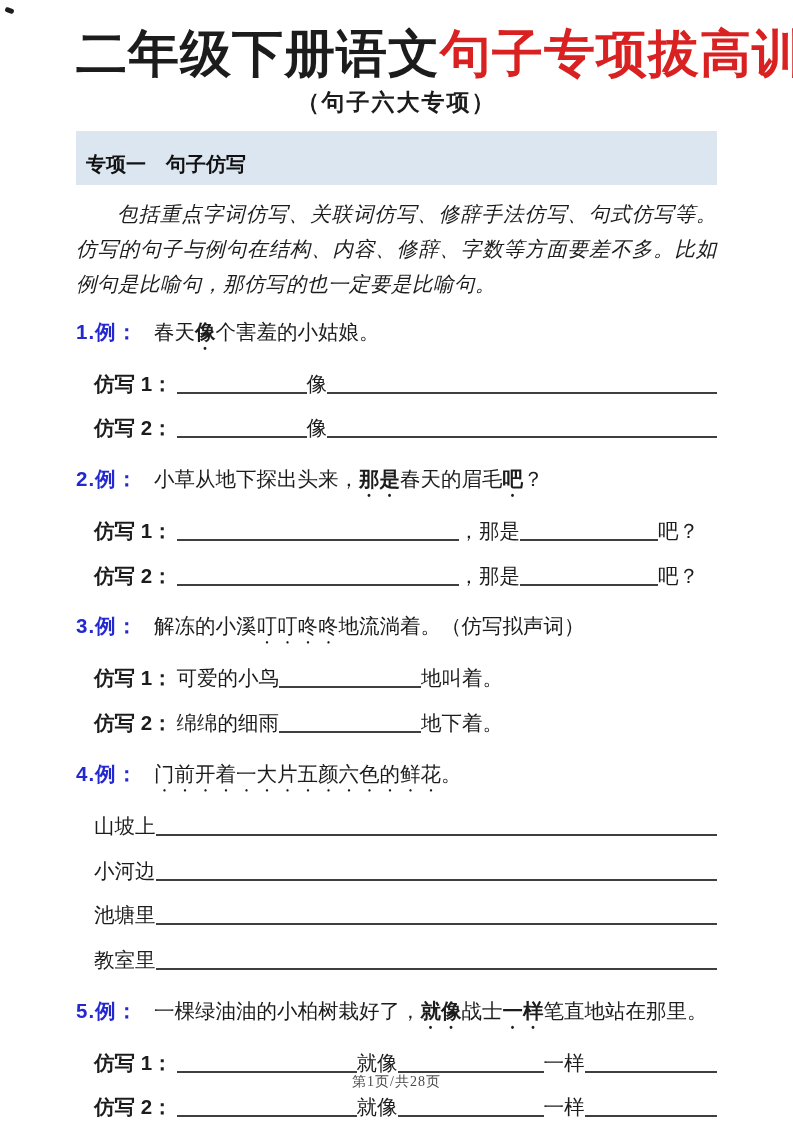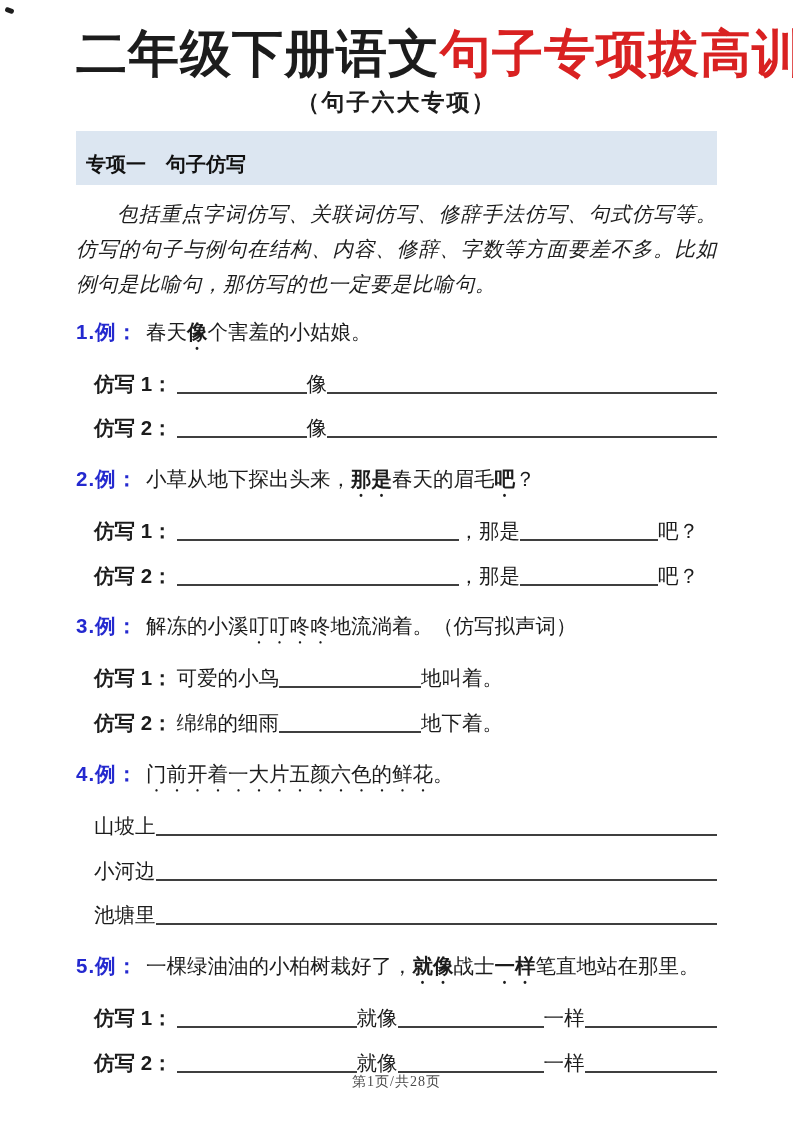--- a/index.html
+++ b/index.html
@@ -58,21 +58,21 @@
 
   .sentence{
     font-size:20.5px;
     line-height:1.55;
     white-space:nowrap;
   }
   .exnum{
     color:var(--blue);
     font-weight:bold;
     font-family:"Liberation Sans", sans-serif;
-    margin-right:8px;
+    margin-right:16px;
     letter-spacing:1px;
   }
   .seg.b{
     font-weight:bold;
     font-family:"Liberation Sans", sans-serif;
   }
   .seg.em{
     -webkit-text-emphasis:filled dot;
     -webkit-text-emphasis-position:under right;
     text-emphasis:filled dot;
@@ -186,20 +186,24 @@
             <span class="blank fill"></span>
           </div>
           <div class="ansline">
             <span class="seg">小河边</span>
             <span class="blank fill"></span>
           </div>
           <div class="ansline">
             <span class="seg">池塘里</span>
             <span class="blank fill"></span>
           </div>
+          <div class="ansline">
+            <span class="seg">教室里</span>
+            <span class="blank fill"></span>
+          </div>
         </div>
         <div class="example">
           <div class="sentence"><span class="exnum">5.例：</span><span class="seg">一棵绿油油的小柏树栽好了，</span><span class="seg b em">就像</span><span class="seg">战士</span><span class="seg b em">一样</span><span class="seg">笔直地站在那里。</span></div>
           <div class="ansline">
             <span class="lbl">仿写 1：</span>
             <span class="blank" style="width: 180px;"></span>
             <span class="seg">就像</span>
             <span class="blank" style="width: 146px;"></span>
             <span class="seg">一样</span>
             <span class="blank fill"></span>

